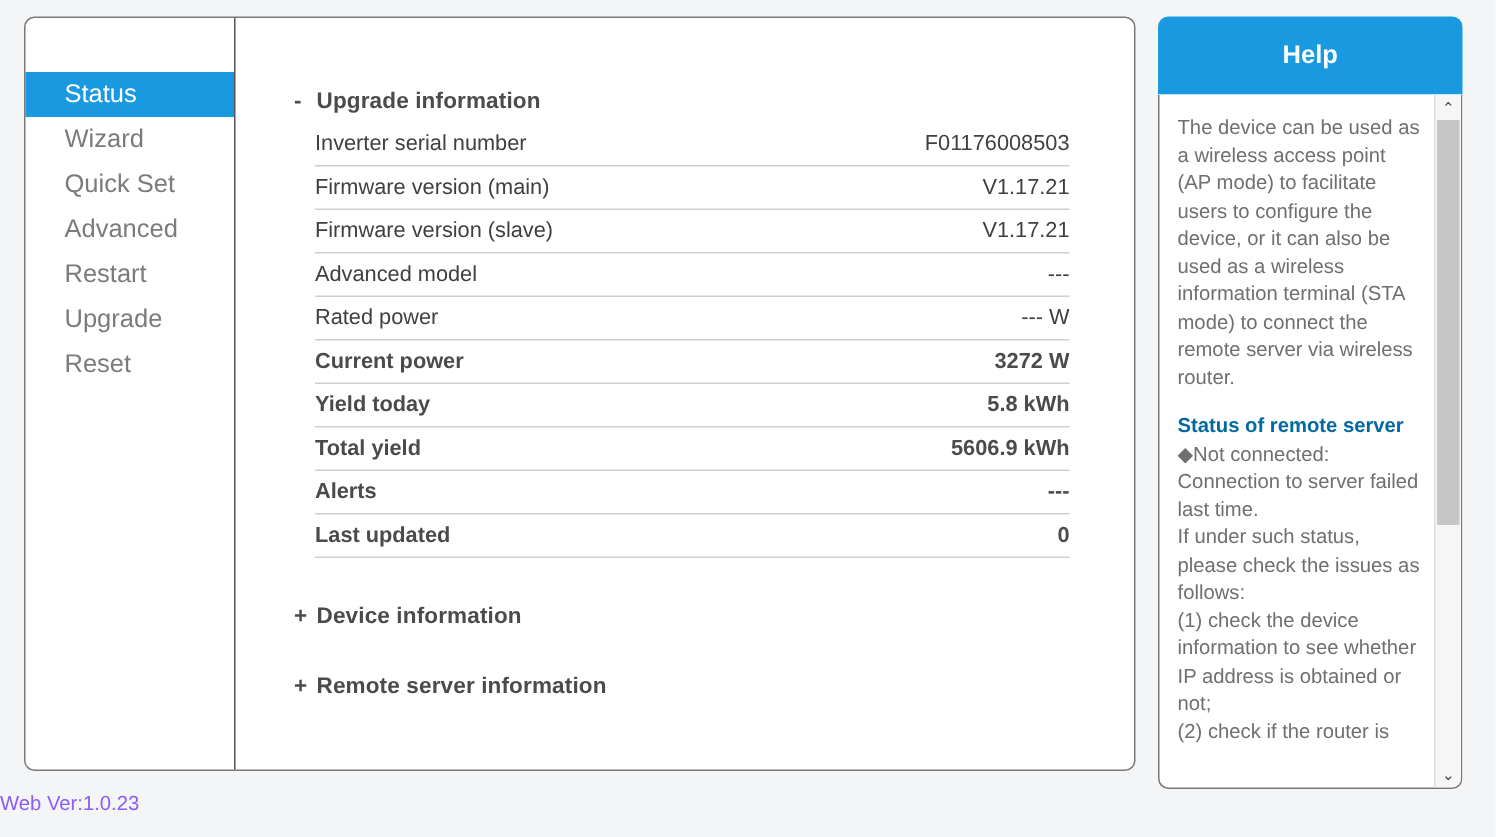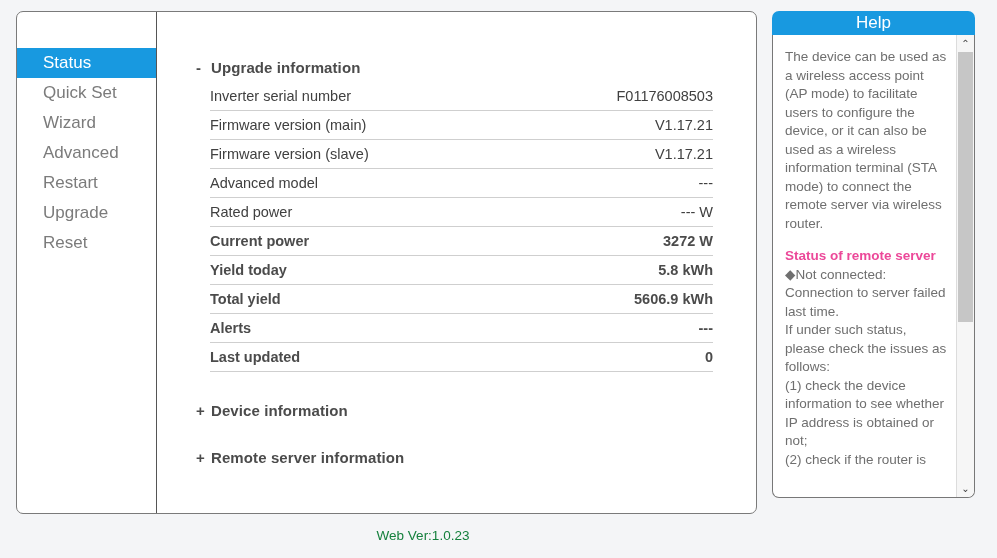--- a/index.html
+++ b/index.html
@@ -114,28 +114,29 @@
   
   #help-panel {
     position: absolute;
     left: 772px;
     top: 11px;
     width: 203px;
     height: 503px;
     box-sizing: border-box;
   }
   #help-header {
-    height: 24px;
+    height: 52px;
     background: #1899e0;
     border-radius: 7px 7px 0 0;
     color: #ffffff;
     font-size: 17px;
     display: flex;
     align-items: center;
     justify-content: center;
+    font-weight: bold;
   }
   #help-body-wrap {
     position: relative;
     height: 463px;
     border: 1px solid #777;
     border-top: none;
     border-radius: 0 0 7px 7px;
     background: #ffffff;
     box-sizing: border-box;
     overflow: hidden;
@@ -150,21 +151,21 @@
     box-sizing: border-box;
     font-size: 13.5px;
     line-height: 18.5px;
     color: #6f6f6f;
     overflow: hidden;
   }
   #help-body p { margin: 0 0 14px 0; }
   #help-body p:last-child { margin-bottom: 0; }
   .help-strong {
     font-weight: bold;
-    color: #ec4899;
+    color: #0369a1;
     display: block;
   }
   .help-line { display: block; }
 
   
   #help-scrollbar {
     position: absolute;
     right: 0;
     top: 0;
     bottom: 0;
@@ -193,39 +194,39 @@
     background: #c6c6c6;
     cursor: pointer;
   }
 
   
   #footer {
     position: absolute;
     left: 0;
     top: 528px;
     width: 846px;
-    text-align: center;
+    text-align: left;
     font-size: 13.5px;
-    color: #15803d;
+    color: #8b5cf6;
   }
 </style>
 </head>
 <body>
 
 <div id="main-window">
 
   <div id="sidebar">
     <div class="nav-item active">
       <span>Status</span>
     </div>
     <div class="nav-item">
+      <span>Wizard</span>
+    </div>
+    <div class="nav-item">
       <span>Quick Set</span>
-    </div>
-    <div class="nav-item">
-      <span>Wizard</span>
     </div>
     <div class="nav-item">
       <span>Advanced</span>
     </div>
     <div class="nav-item">
       <span>Restart</span>
     </div>
     <div class="nav-item">
       <span>Upgrade</span>
     </div>

